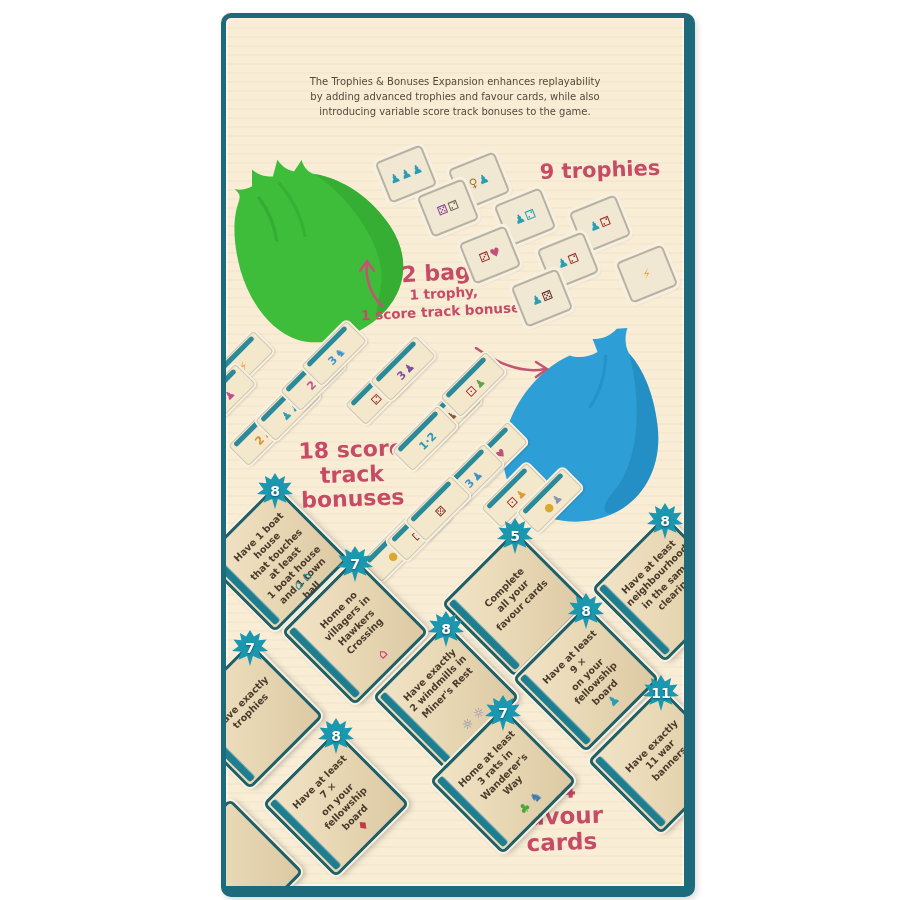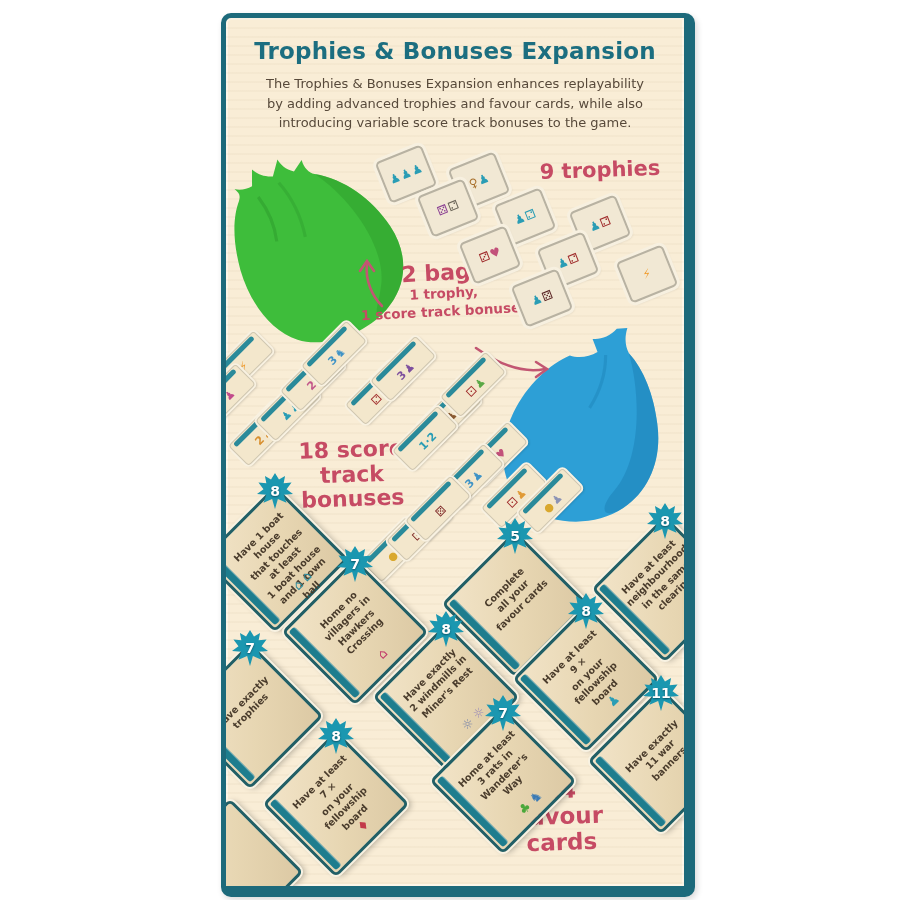--- a/index.html
+++ b/index.html
@@ -18,21 +18,21 @@
     content:"";position:absolute;inset:0;
     background:repeating-linear-gradient(180deg,rgba(120,90,40,.035) 0 2px,transparent 2px 9px);
     pointer-events:none;
   }
   .title{
     position:absolute;top:20px;left:0;right:0;text-align:center;
     font-size:23px;font-weight:bold;color:#1c6e80;letter-spacing:.2px;
   }
   .desc{
     position:absolute;top:56px;left:16px;right:16px;text-align:center;
-    font-size:13px;line-height:1.5;color:#57493a;white-space:pre-line;font-weight:500;
+    font-size:10px;line-height:1.5;color:#57493a;white-space:pre-line;font-weight:500;
   }
   .pink{color:#c64b64;font-weight:bold;}
   .lbl-trophies{position:absolute;top:140px;left:289px;width:170px;text-align:center;font-size:21px;transform:rotate(-2deg);}
   .lbl-bags{position:absolute;top:242px;left:130px;width:175px;text-align:center;transform:rotate(-3deg);}
   .lbl-bags .big{font-size:22px;}
   .lbl-bags .sub{font-size:13.5px;line-height:1.3;font-weight:bold;}
   .lbl-score{position:absolute;top:420px;left:40px;width:172px;text-align:center;font-size:22px;line-height:1.12;white-space:pre-line;transform:rotate(-2deg);}
   .lbl-favour{position:absolute;top:760px;left:255px;width:160px;text-align:center;font-size:23px;line-height:1.12;white-space:pre-line;transform:rotate(-2deg);}
   .bag{position:absolute;pointer-events:none;}
   .arrows{position:absolute;inset:0;pointer-events:none;}
@@ -76,21 +76,20 @@
   .leaf .num{
     position:absolute;inset:0;display:flex;align-items:center;justify-content:center;
     font-size:14px;font-weight:bold;color:#ffffff;text-shadow:0 1px 2px #0a4f60;
   }
 </style>
 </head>
 <body>
 
 <div class="panel">
 
-  <div class="title">Trophies &amp; Bonuses Expansion</div>
   <div class="desc">The Trophies &amp; Bonuses Expansion enhances replayability
 by adding advanced trophies and favour cards, while also
 introducing variable score track bonuses to the game.</div>
 
   <svg class="bag" style="left:-12px;top:118px;width:192px;height:218px;transform:rotate(-30deg);" viewBox="0 0 180 210">
     <path d="M52,34 C40,44 28,62 20,92 C12,124 16,158 34,178 C52,198 92,206 122,196 C152,186 168,160 166,128 C164,96 150,66 128,48 C124,44 122,38 124,30 L112,36 C106,30 104,24 104,18 L92,30 C84,26 80,20 78,14 L70,28 C64,28 58,26 54,22 C56,28 56,30 52,34 Z" fill="#3ebd3b"></path>
     <path d="M122,196 C152,186 168,160 166,128 C164,96 150,66 128,48 C146,84 152,140 132,170 C118,190 104,196 122,196 Z" fill="#2fa02e" opacity="0.55"></path>
     <path d="M70,40 C72,56 70,72 64,86" stroke="#2c9a2c" stroke-width="3" fill="none" opacity="0.5"></path>
     <path d="M94,38 C98,58 96,78 90,96" stroke="#2c9a2c" stroke-width="3" fill="none" opacity="0.4"></path>
   </svg>

